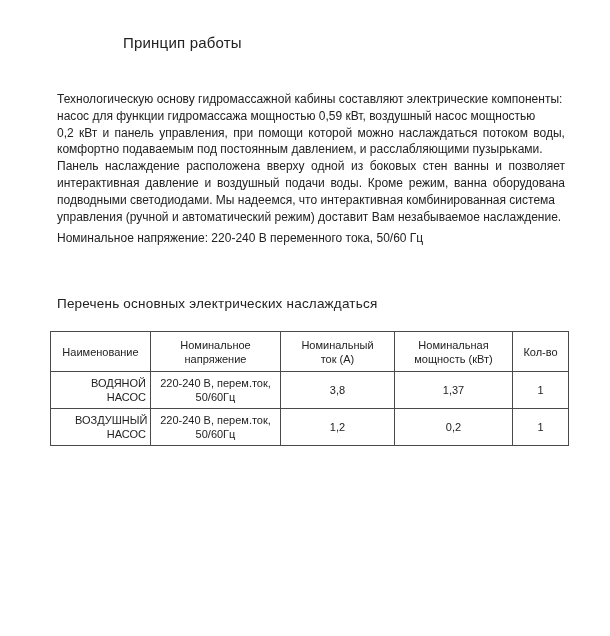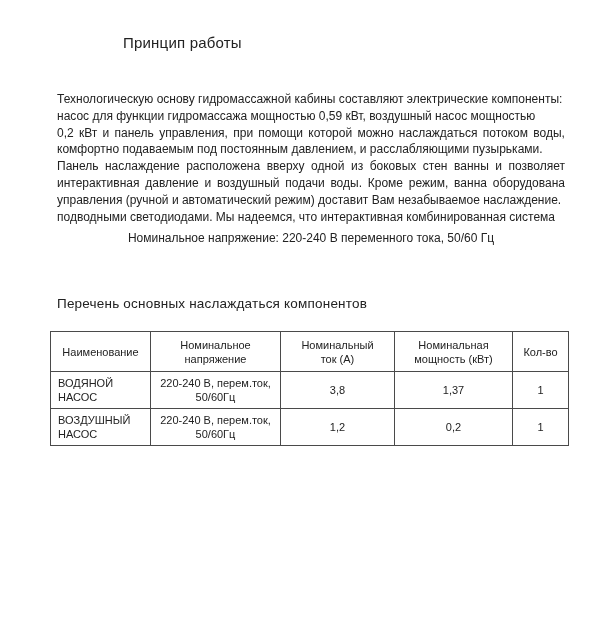--- a/index.html
+++ b/index.html
@@ -46,21 +46,20 @@
   .specs {
     position: absolute;
     left: 57px;
     top: 230px;
     width: 508px;
     font-size: 12px;
     line-height: 16.8px;
   }
   .specs div {
     white-space: nowrap;
-    text-align: center;
   }
   .section-heading {
     position: absolute;
     left: 57px;
     top: 296px;
     margin: 0;
     font-size: 13.5px;
     font-weight: normal;
     line-height: 16px;
     letter-spacing: 0.2px;
@@ -84,22 +83,22 @@
     white-space: pre-line;
     vertical-align: middle;
     font-weight: normal;
     padding: 2px 4px;
     text-align: center;
     overflow: hidden;
   }
   .components-table thead tr { height: 40px; }
   .components-table tbody tr { height: 37px; }
   .components-table td.cell-name {
-    text-align: left;
-    padding-left: 7px;
+    text-align: right;
+    padding-left: 24px;
   }
   .col-name   { width: 100px; }
   .col-volt   { width: 130px; }
   .col-amp    { width: 114px; }
   .col-power  { width: 118px; }
   .col-qty    { width: 56px;  }
 </style>
 </head>
 <body>
 
@@ -143,29 +142,29 @@
         <span>давление</span>
         <span>и</span>
         <span>воздушный</span>
         <span>подачи</span>
         <span>воды.</span>
         <span>Кроме</span>
         <span>режим,</span>
         <span>ванна</span>
         <span>оборудована</span>
       </div>
+    <div class="pline">подводными светодиодами. Мы надеемся, что интерактивная комбинированная система</div>
     <div class="pline">управления (ручной и автоматический режим) доставит Вам незабываемое наслаждение.</div>
-    <div class="pline">подводными светодиодами. Мы надеемся, что интерактивная комбинированная система</div>
   </div>
 
   <div class="specs">
     <div>Номинальное напряжение: 220-240 В переменного тока, 50/60 Гц</div>
   </div>
 
-  <h2 class="section-heading">Перечень основных наслаждаться компонентов</h2>
+  <h2 class="section-heading">Перечень основных электрических наслаждаться</h2>
 
   <table class="components-table">
     <colgroup>
       <col class="col-name">
       <col class="col-volt">
       <col class="col-amp">
       <col class="col-power">
       <col class="col-qty">
     </colgroup>
     <thead>

